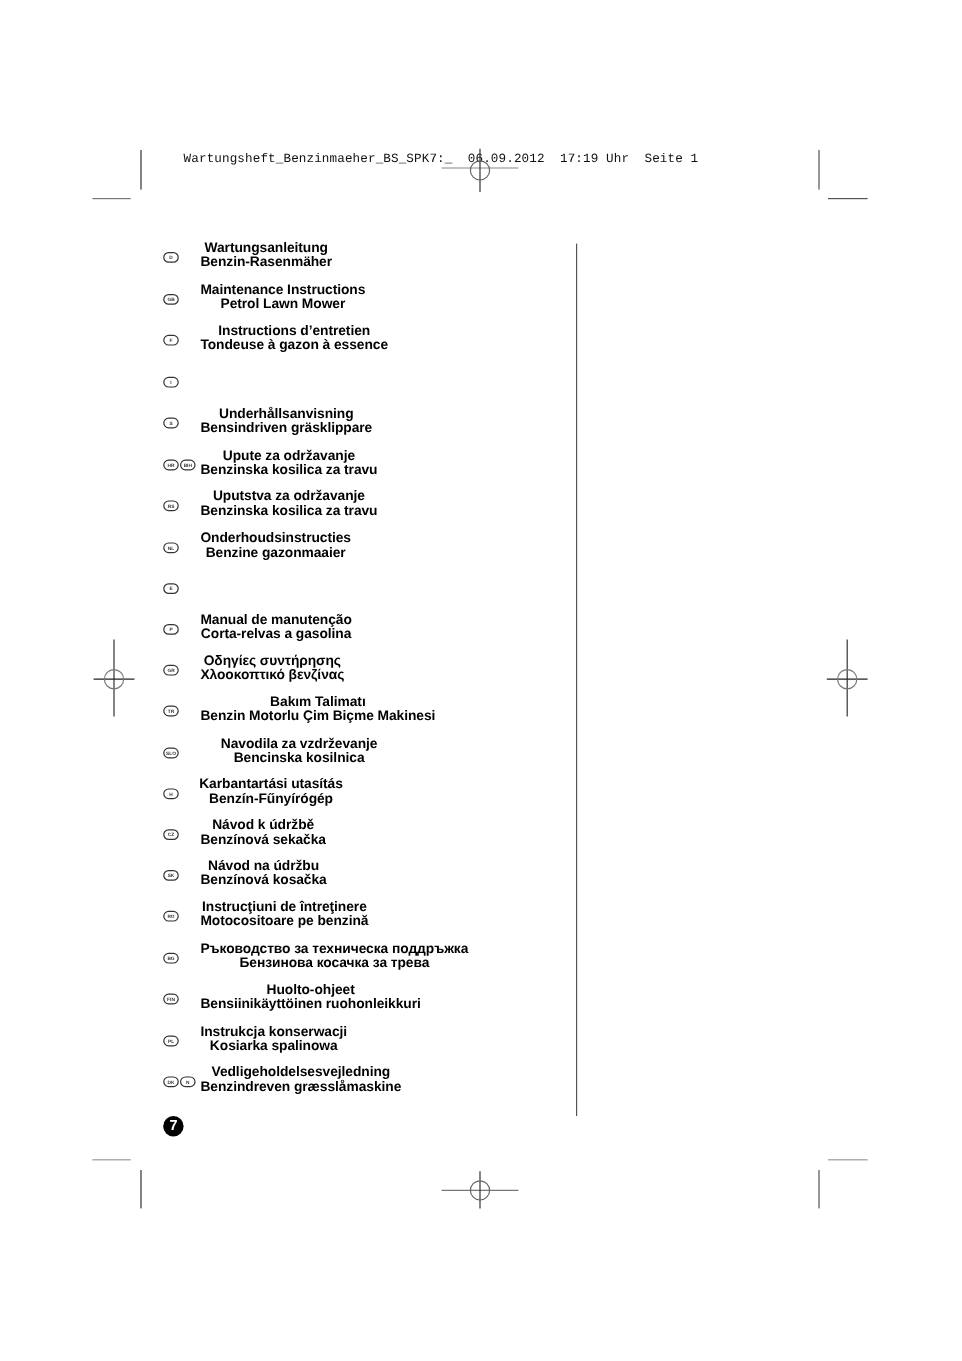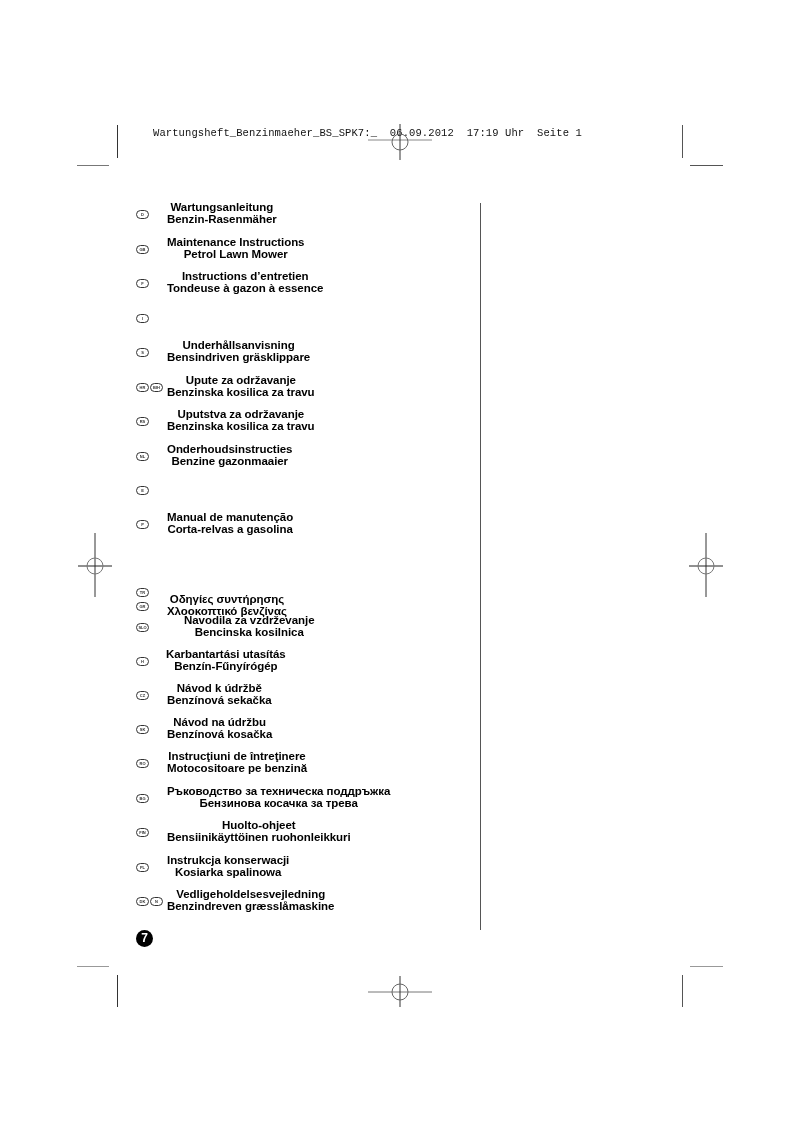--- a/index.html
+++ b/index.html
@@ -220,32 +220,36 @@
   </div>
   <div class="entry" style="top:512px;">
     <div class="badges">
         <span class="badge">P</span>
       </div>
     <div class="titles">
         <div>Manual de manutenção</div>
         <div>Corta-relvas a gasolina</div>
       </div>
   </div>
-  <div class="entry" style="top:546px;margin-top:48px;">
+  <div class="entry" style="top:546px;">
     <div class="badges">
         <span class="badge">GR</span>
       </div>
     <div class="titles">
         <div>Οδηγίες συντήρησης</div>
         <div>Χλοοκοπτικό βενζίνας</div>
       </div>
   </div>
   <div class="entry" style="top:580px;">
     <div class="badges">
         <span class="badge">TR</span>
+      </div>
+    <div class="titles">
+        <div>Bakım Talimatı</div>
+        <div>Benzin Motorlu Çim Biçme Makinesi</div>
       </div>
   </div>
   <div class="entry" style="top:615px;">
     <div class="badges">
         <span class="badge">SLO</span>
       </div>
     <div class="titles" style="left:48px;">
         <div>Navodila za vzdrževanje</div>
         <div>Bencinska kosilnica</div>
       </div>

